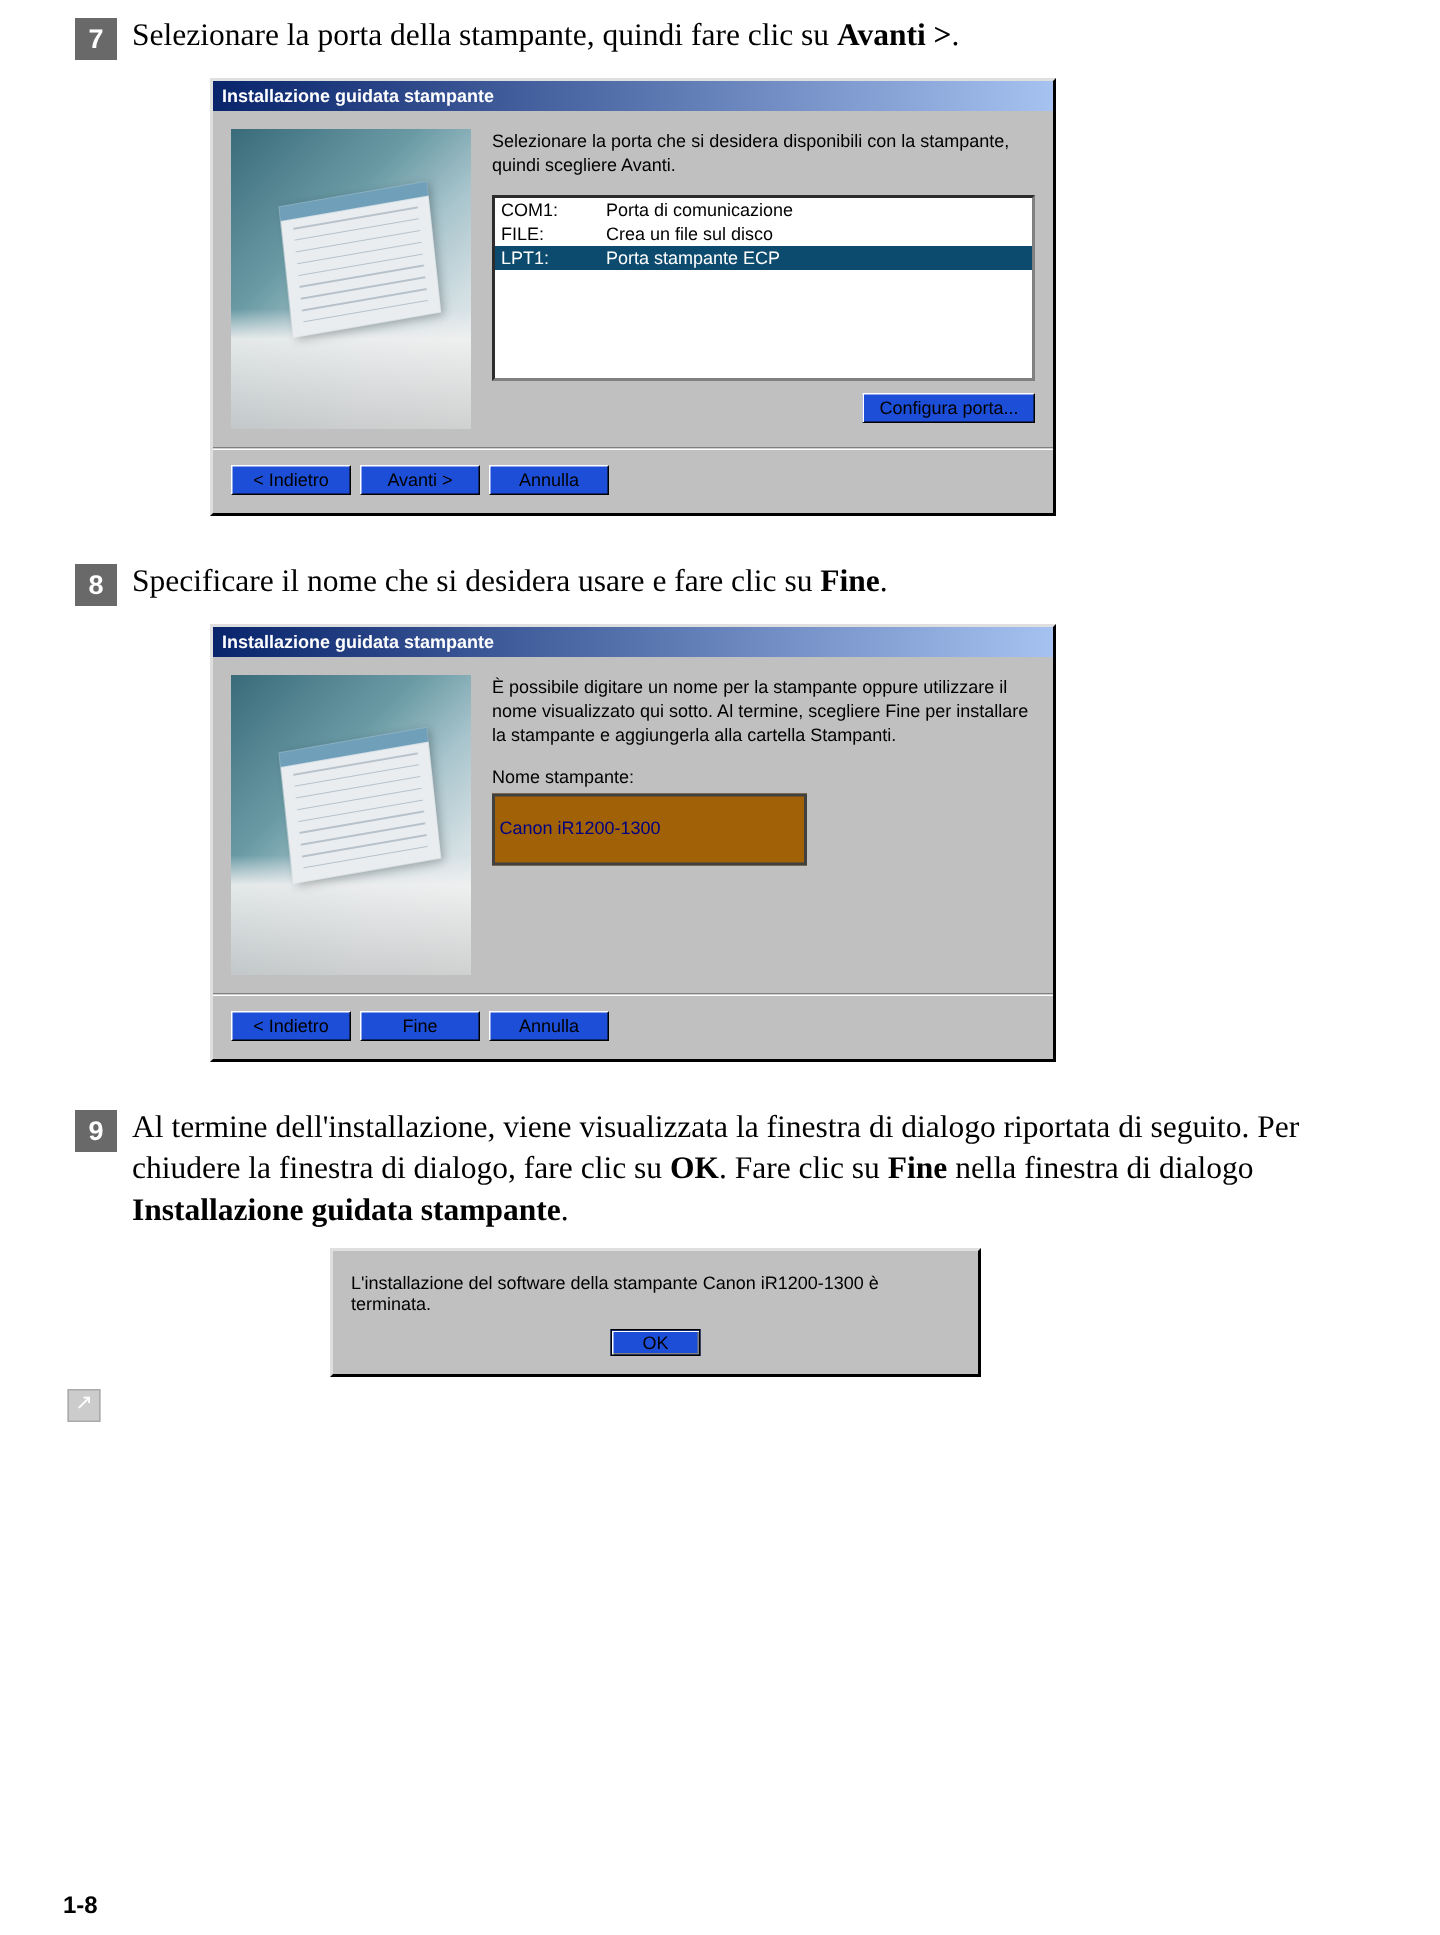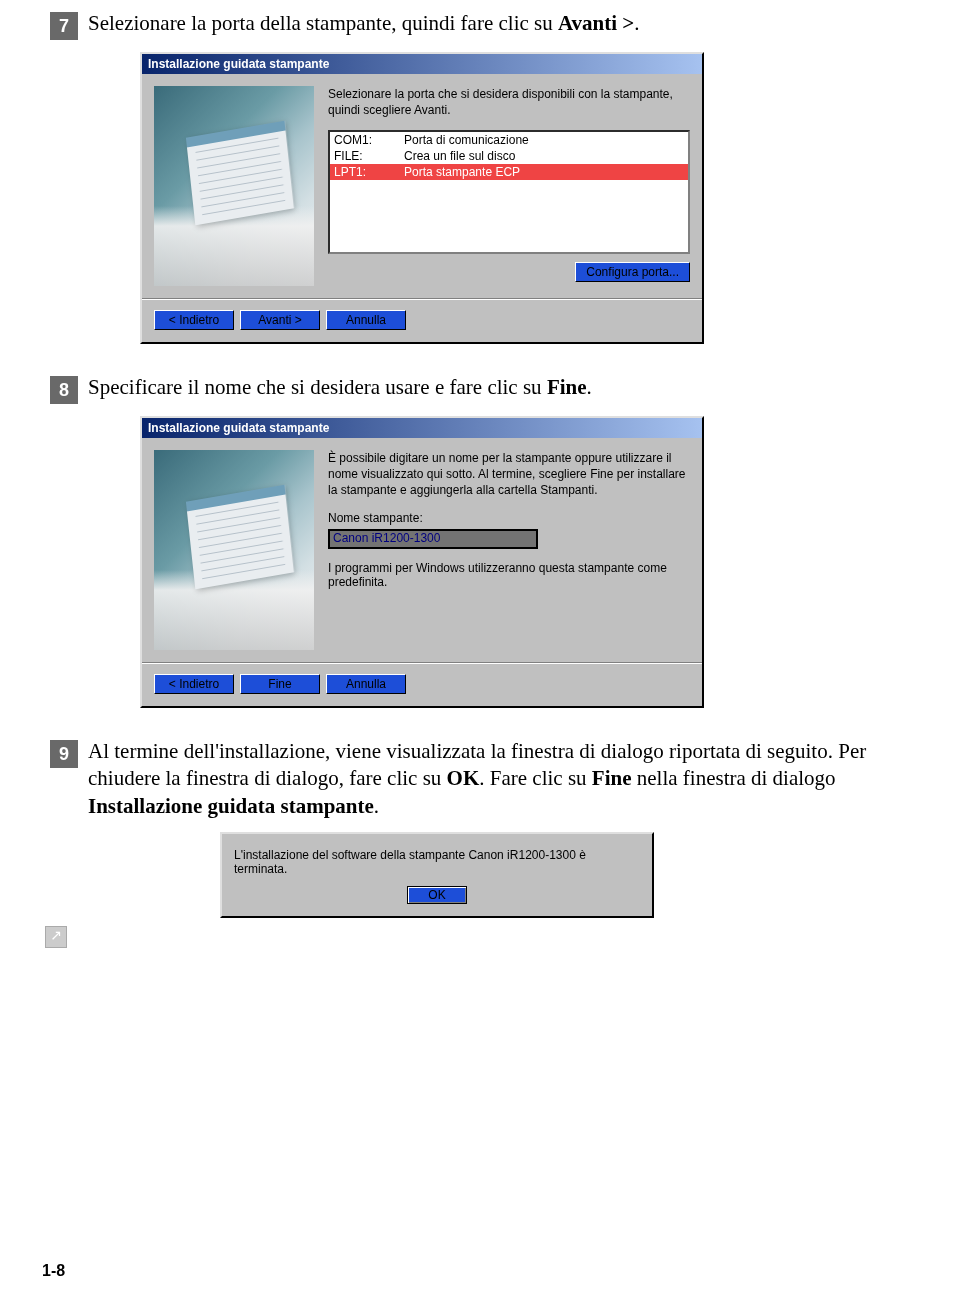--- a/index.html
+++ b/index.html
@@ -109,21 +109,21 @@
 .label { margin-bottom: 4px; }
 .label u{text-decoration:underline;}
 .listbox {
   background: #fff;
   border: 2px inset #808080;
   height: 120px;
   font-size: 12px;
   overflow:hidden;
 }
 .listbox .row { display:flex; padding: 1px 4px; }
-.listbox .row.sel { background:#ef4444; color:#fff; }
+.listbox .row.sel { background:#0c4a6e; color:#fff; }
 .listbox .c1 { width: 70px; }
 .btn {
   background:#1d4ed8;
   border:1px solid #000;
   border-top-color:#fff;
   border-left-color:#fff;
   padding: 2px 10px;
   font-size:12px;
   font-family:inherit;
   min-width:80px;
@@ -134,23 +134,23 @@
   border-top: 1px solid #808080;
   border-bottom: 1px solid #fff;
   margin: 6px 0 0 0;
 }
 .dialog-buttons {
   display:flex;
   gap:6px;
   padding:10px 12px 12px 12px;
 }
 .textfield{
-  background:#737373;
-  border:2px solid #000000;
-  padding:0 3px;
+  background:#a16207;
+  border:2px solid #404040;
+  padding:14px 3px;
   height:16px;
   color:#000080;
   font-size:12px;
   width: 200px;
 }
 .small-note{margin-top:12px;}
 .msgbox{
   width:430px;
 }
 .msgbox .body{
@@ -245,21 +245,20 @@
         <span>Installazione guidata stampante</span>
       </div>
       <div class="dialog-body">
         <div class="wizard-image">
             <div class="paper"></div>
           </div>
         <div class="right-pane">
           <div class="desc">È possibile digitare un nome per la stampante oppure utilizzare il nome visualizzato qui sotto. Al termine, scegliere Fine per installare la stampante e aggiungerla alla cartella Stampanti.</div>
           <div class="label">Nome stampante:</div>
           <div class="textfield">Canon iR1200-1300</div>
-          <div class="small-note">I programmi per Windows utilizzeranno questa stampante come predefinita.</div>
         </div>
       </div>
       <div class="divider"></div>
       <div class="dialog-buttons">
         <button class="btn">&lt; Indietro</button>
         <button class="btn">Fine</button>
         <button class="btn">Annulla</button>
       </div>
     </div>
   </div>

